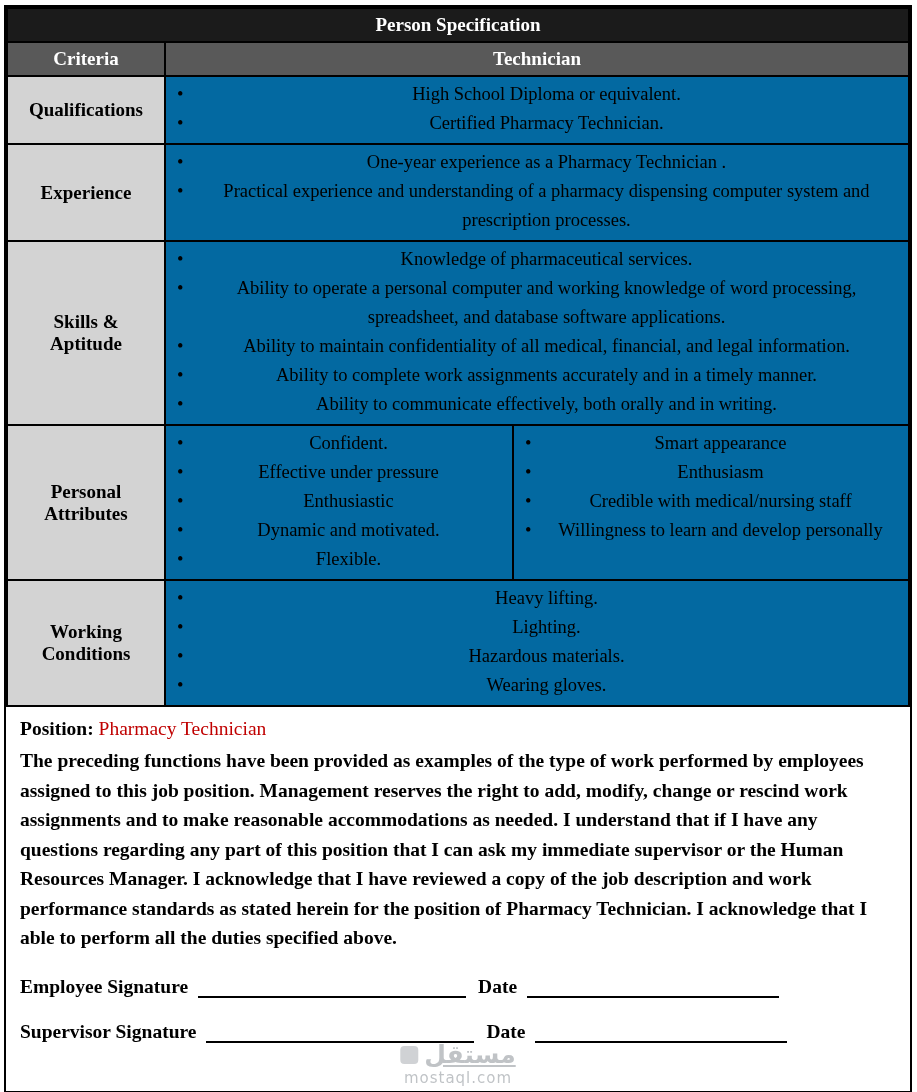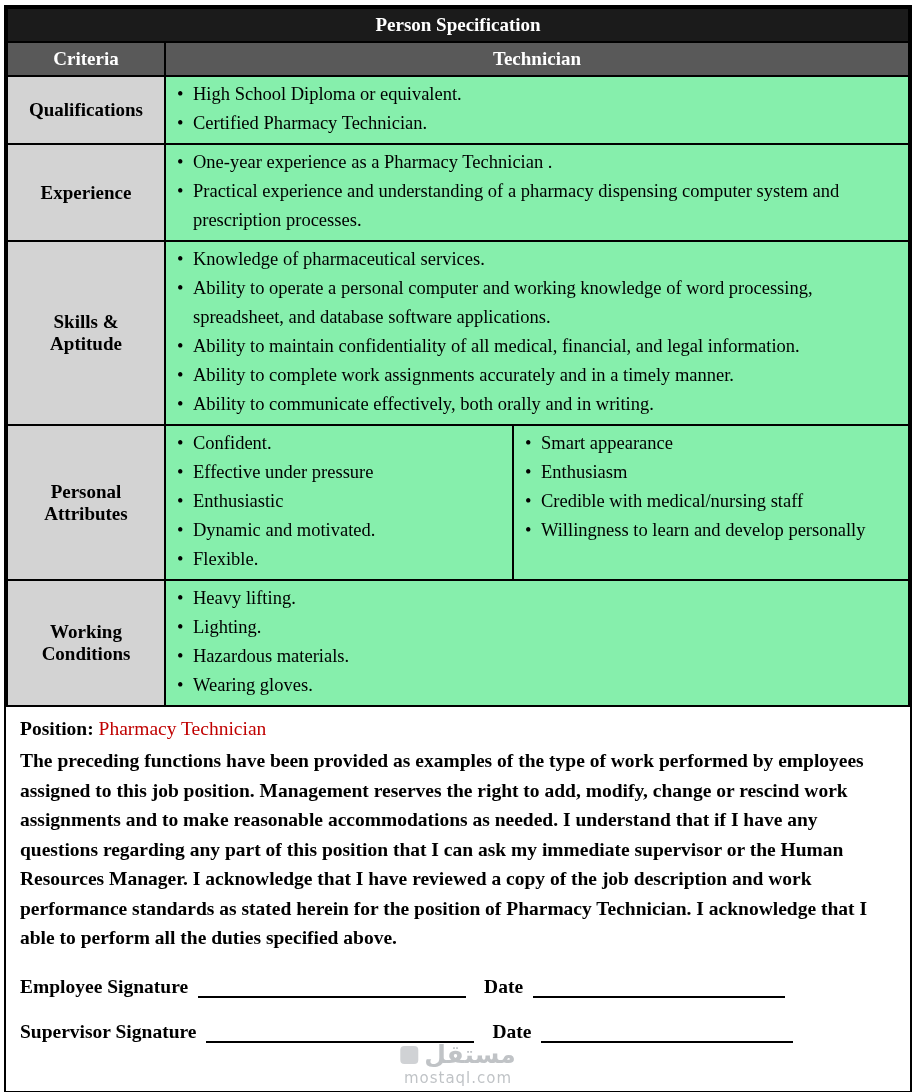--- a/index.html
+++ b/index.html
@@ -43,23 +43,24 @@
     vertical-align: middle;
   }
   .criteria-cell {
     background: var(--criteria-bg, #d3d3d3);
     font-size: 19px; font-weight: bold;
     text-align: center;
     vertical-align: middle;
     padding: 4px 10px;
   }
   .essential-cell {
-    background: #86efac;
+    background: #0369a1;
     vertical-align: top;
     padding: 3px 8px 5px 6px;
+    text-align: center;
   }
   ul.bullets { list-style: none; margin: 0; padding: 0; }
   .bullets li {
     font-size: 18.5px;
     line-height: 29px;
     padding-left: 21px;
     position: relative;
   }
   .bullets li::before {
     content: "\2022";
@@ -90,34 +91,34 @@
     white-space: nowrap;
   }
   .sig-line {
     display: inline-block;
     border-bottom: 2px solid #000;
     height: 20px;
     margin-left: 10px;
   }
   .sig-line.w1 { width: 268px; }
   .sig-line.w2 { width: 252px; }
-  .date-label { margin-left: 18px; }
+  .date-label { margin-left: 12px; }
   .watermark {
     position: absolute;
     left: 50%; bottom: 4px;
     transform: translateX(-50%);
     text-align: center;
     color: #9fa4a9;
     opacity: 0.65;
     pointer-events: none;
     font-family: "DejaVu Sans", sans-serif;
   }
   .watermark-name-row {
     display: flex; align-items: center; justify-content: center; gap: 6px;
-    font-size: 25px; font-weight: bold;
+    font-size: 25px; font-weight: bold; text-decoration: underline;
   }
   .logo-sq {
     width: 18px; height: 18px;
     background: #b7bbbf;
     border-radius: 4px;
     display: inline-block;
   }
   .watermark-domain { font-size: 15px; letter-spacing: 1px; }
 </style>
 </head>

